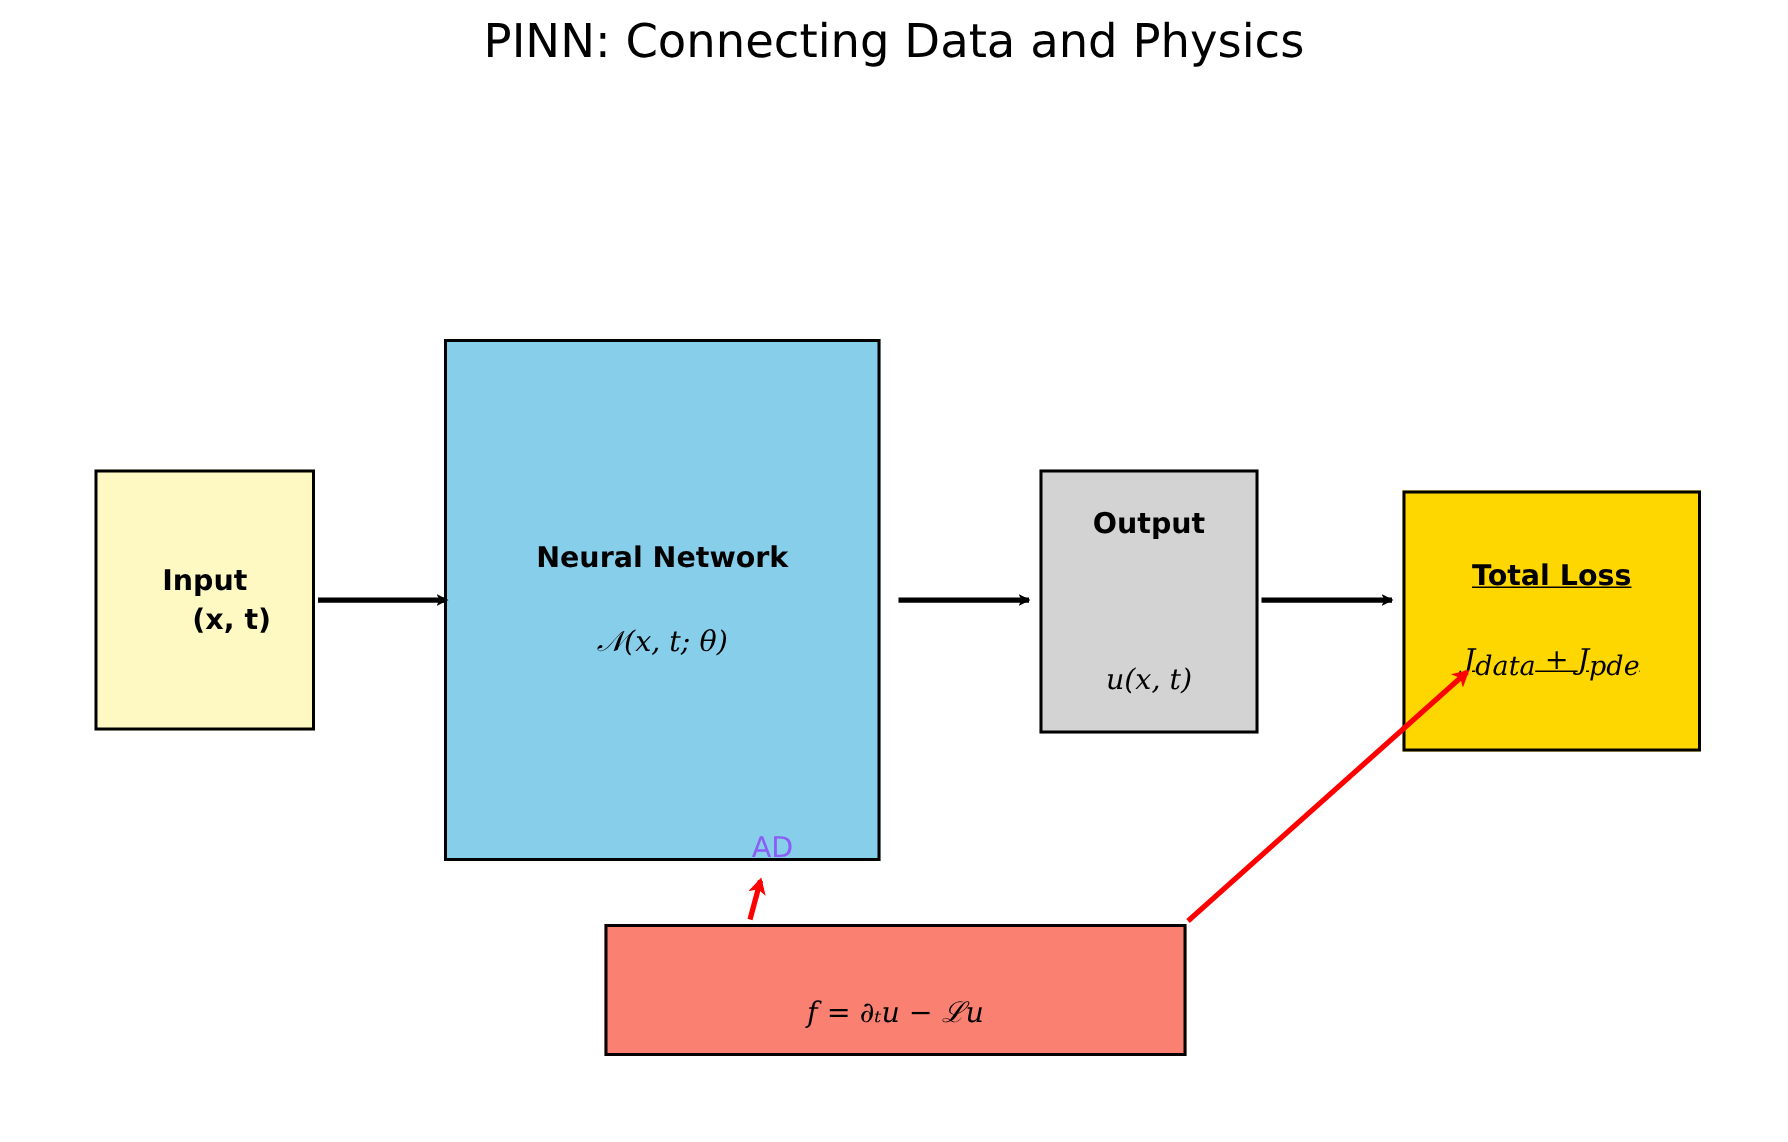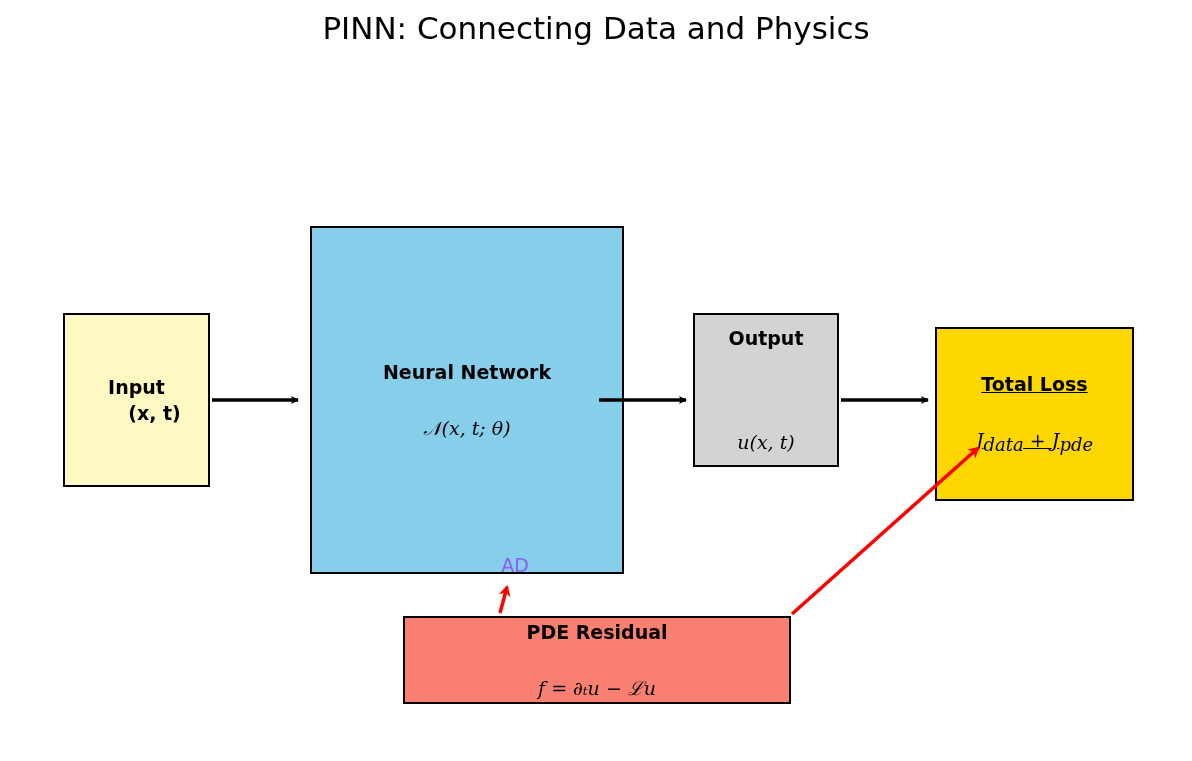--- a/index.html
+++ b/index.html
@@ -58,22 +58,22 @@
       font-weight: bold;
       font-size: 19px;
       line-height: 26px;
       margin-left: 36px;
     }
     sub {
       font-size: 18px;
       vertical-align: -4px;
     }
     #box-input   { left: 63px;  top: 313px; width: 147px; height: 174px; }
-    #box-nn      { left: 310px; top: 226px; width: 314px; height: 348px; }
-    #box-output  { left: 693px; top: 313px; width: 146px; height: 154px; gap: 48px; }
+    #box-nn      { left: 296px; top: 226px; width: 291px; height: 348px; }
+    #box-output  { left: 693px; top: 313px; width: 146px; height: 176px; gap: 48px; }
     #box-loss    { left: 935px; top: 327px; width: 199px; height: 174px; text-decoration: underline; }
     #box-pde     { left: 403px; top: 616px; width: 388px; height: 88px; }
     .ad-label {
       position: absolute;
       left: 490px;
       top: 554px;
       width: 50px;
       text-align: center;
       font-family: "DejaVu Sans", sans-serif;
       font-size: 19px;
@@ -100,21 +100,20 @@
   <div class="box-title">Output</div>
   <div class="box-math">u(x, t)</div>
 </div>
 
 <div class="box" id="box-loss" style="background:#ffd700;">
   <div class="box-title">Total Loss</div>
   <div class="box-math"><span><span>J</span><sub>data</sub></span><span style="font-style:normal"> + </span><span><span>J</span><sub>pde</sub></span></div>
 </div>
 
 <div class="box" id="box-pde" style="background:#fa8072;">
-  <div class="box-title">PDE Residual</div>
   <div class="box-math">f = ∂ₜu − ℒu</div>
 </div>
 
 <div class="ad-label">AD</div>
 
 <svg class="diagram" width="1192" height="761">
   <defs>
     <marker id="head-black" markerWidth="10" markerHeight="10" refX="7" refY="5" orient="auto" markerUnits="userSpaceOnUse">
       <path d="M0,1 L8,5 L0,9 L2,5 Z" fill="#000"></path>
     </marker>

